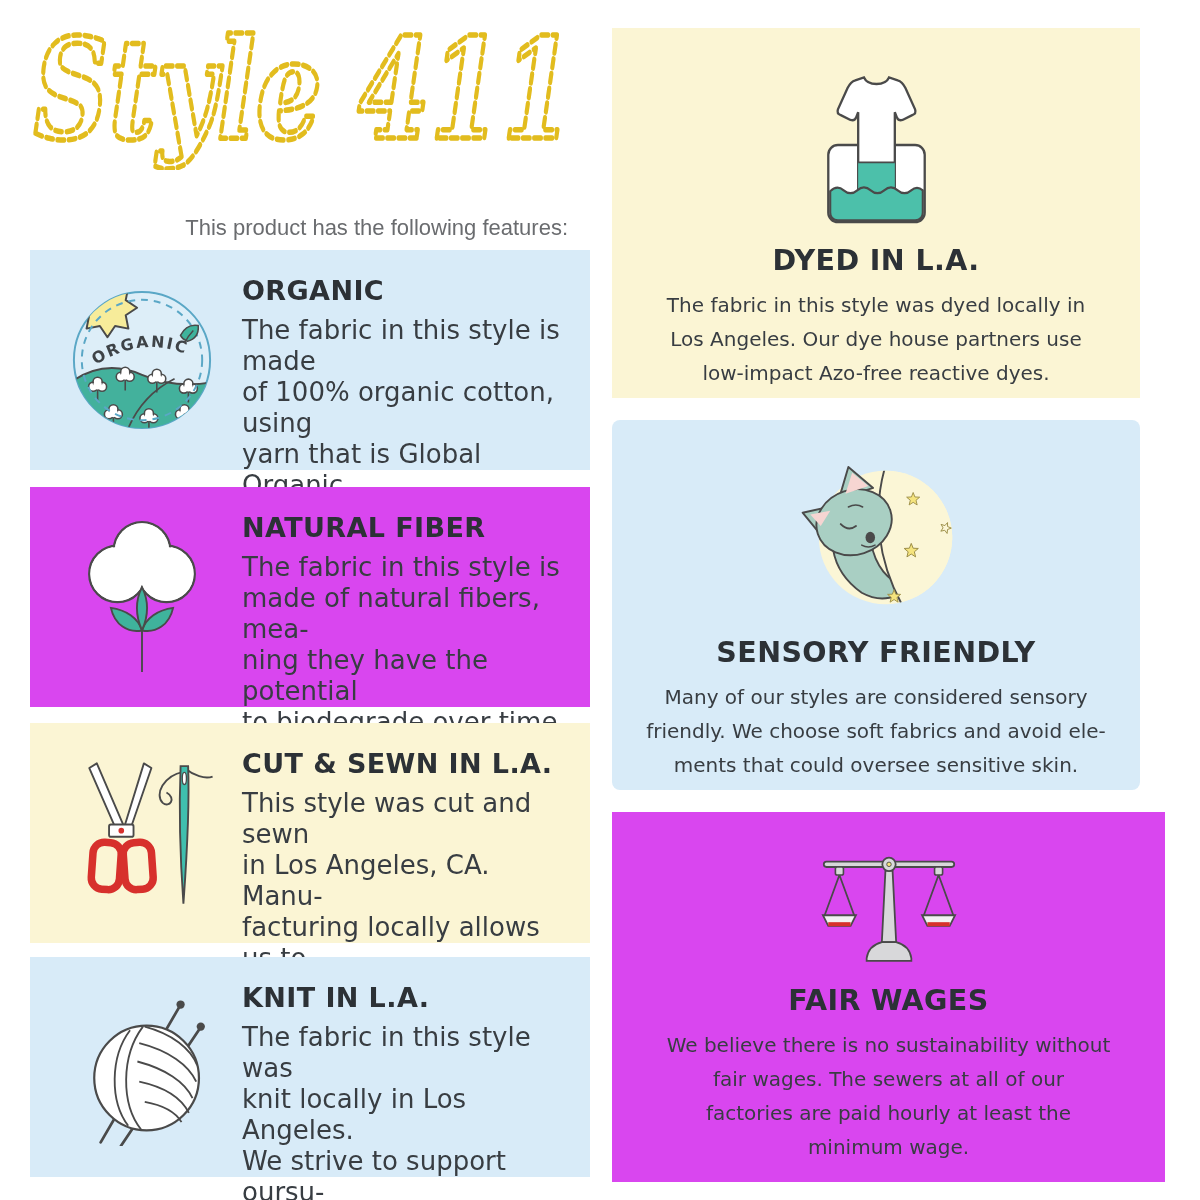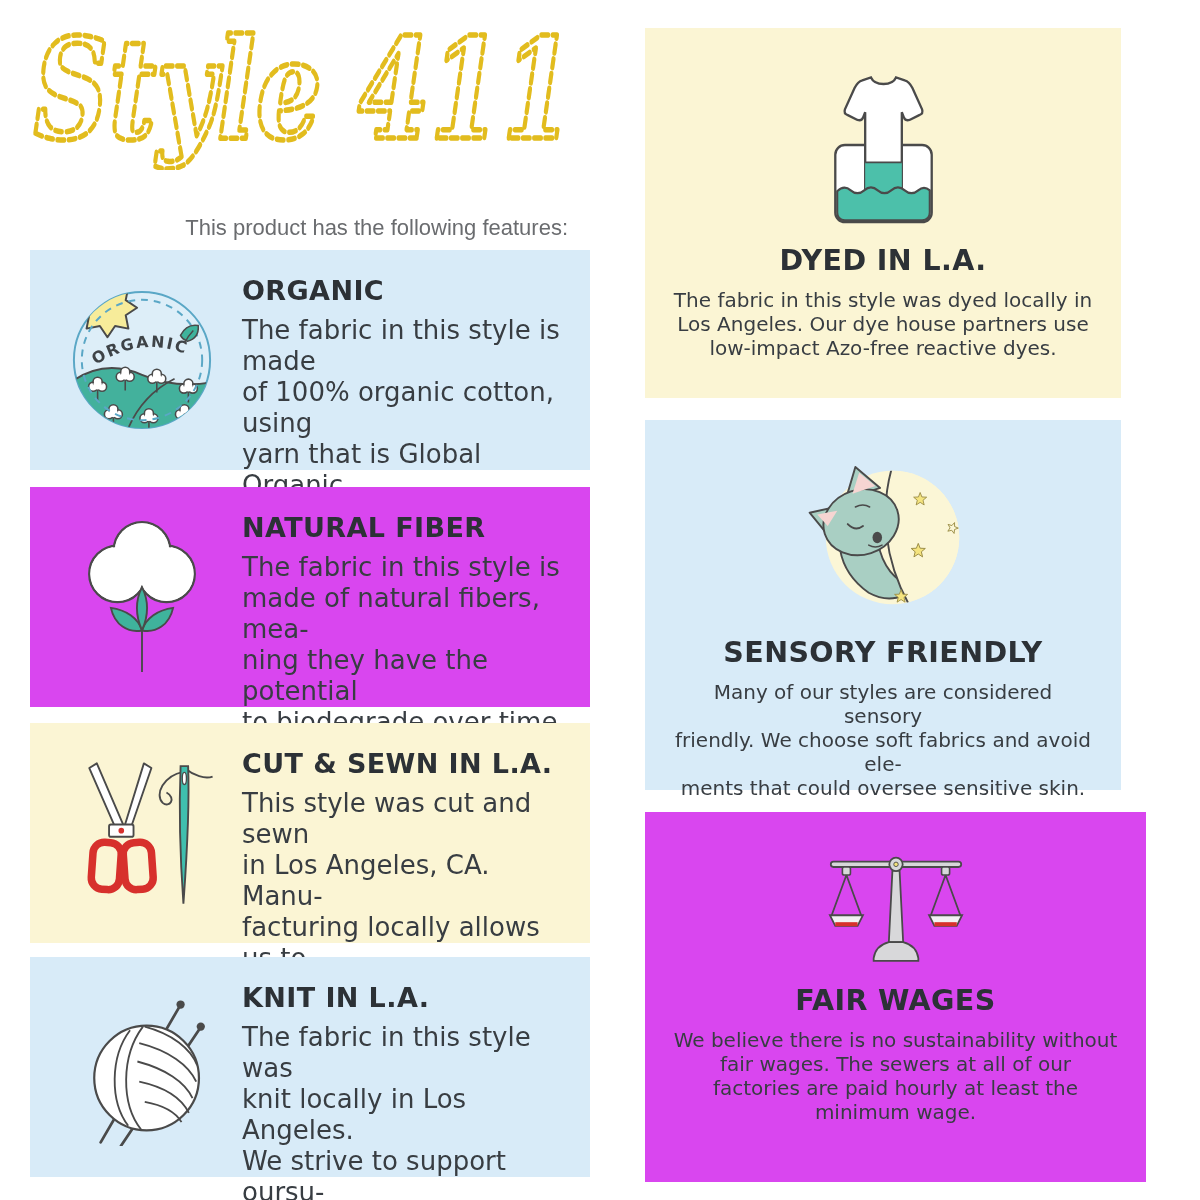--- a/index.html
+++ b/index.html
@@ -11,33 +11,33 @@
   .subtitle{position:absolute;top:160px;right:24px;font-family:"Liberation Sans",sans-serif;
             font-size:32px;letter-spacing:1px;color:#6a6c6f;}
   .tagline{position:absolute;top:203px;right:22px;font-family:"Liberation Sans",sans-serif;
            font-size:22px;color:#6a6c6f;}
   
   .card{position:absolute;}
   .bg-blue{background:#d8ebf8;}
   .bg-mint{background:#d946ef;}
   .bg-yellow{background:#fbf5d4;}
   .card-left{left:30px;width:560px;height:220px;}
-  .card-right{left:612px;width:476px;height:370px;margin-left:33px;}
+  .card-right{left:612px;width:528px;height:370px;}
   #c-organic{top:250px;} #c-natural{top:487px;} #c-cut{top:723px;} #c-knit{top:957px;}
-  #c-dyed{top:28px;} #c-sensory{top:420px;} #c-fair{top:812px;padding-left:25px;}
+  #c-dyed{top:28px;} #c-sensory{top:420px;border-radius:8px;} #c-fair{top:812px;padding-left:25px;}
   .card-left .icon-box{position:absolute;left:16px;top:0;width:192px;height:100%;
                        display:flex;align-items:center;justify-content:center;}
   .card-left .text{position:absolute;left:212px;right:14px;top:25px;}
   .card h2{margin:0 0 9px 0;font-size:27px;font-weight:bold;color:#2c3136;letter-spacing:.4px;}
   .card p{margin:0;font-size:26px;line-height:31px;color:#383d42;white-space:pre-line;}
   .card-right .icon-box{position:absolute;left:0;right:0;top:22px;height:190px;
                         display:flex;align-items:center;justify-content:center;}
   .card-right .text{position:absolute;left:28px;right:28px;top:216px;text-align:center;}
   .card-right h2{font-size:28.5px;margin-bottom:11px;}
-  .card-right p{font-size:20px;line-height:24px;}
+  .card-right p{font-size:20px;line-height:34px;}
   #c-fair .icon-box{height:150px;}
   #c-fair .text{top:172px;}
 </style>
 </head>
 <body>
 
 <div class="page">
 
   <div class="header">
     <svg class="title-svg" width="552" height="152" viewBox="0 0 552 152">

